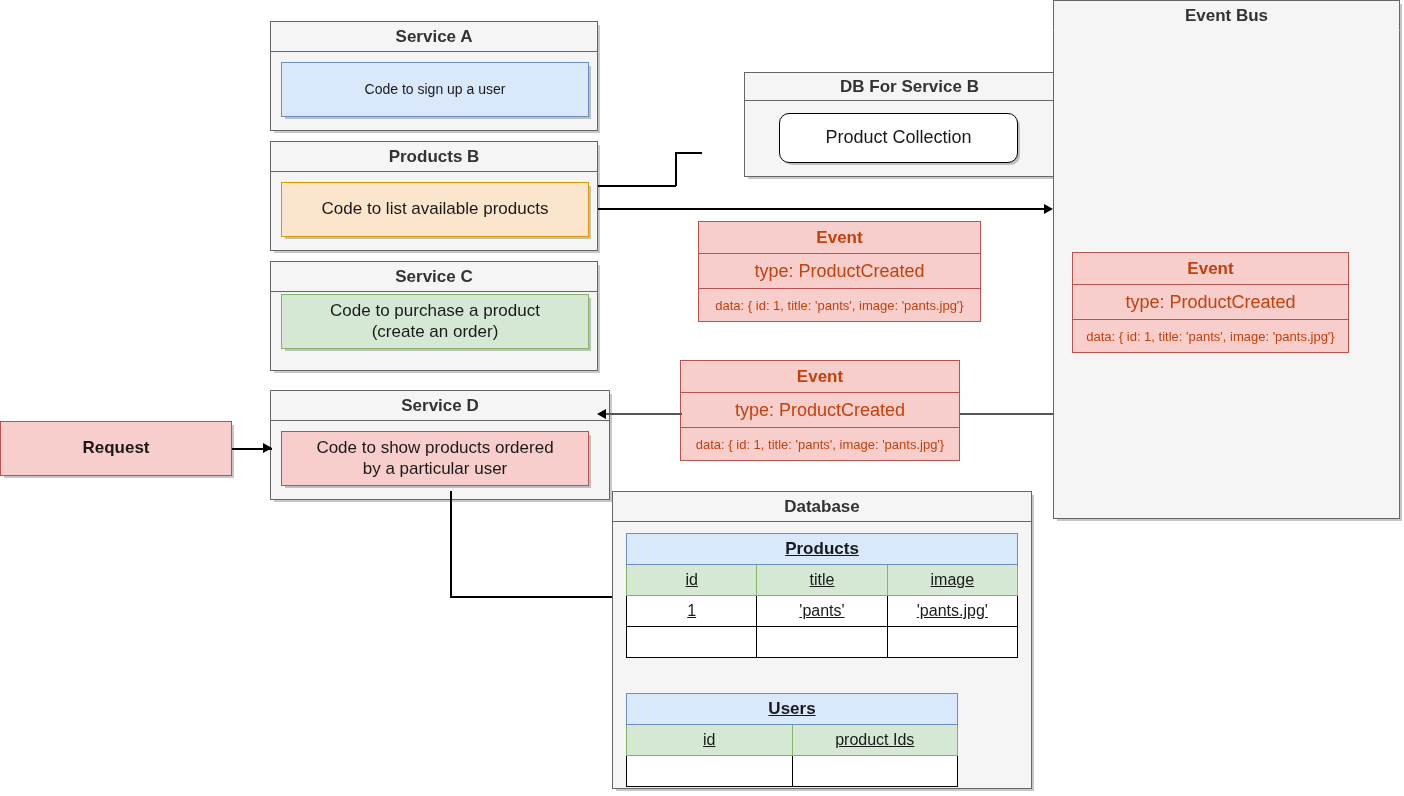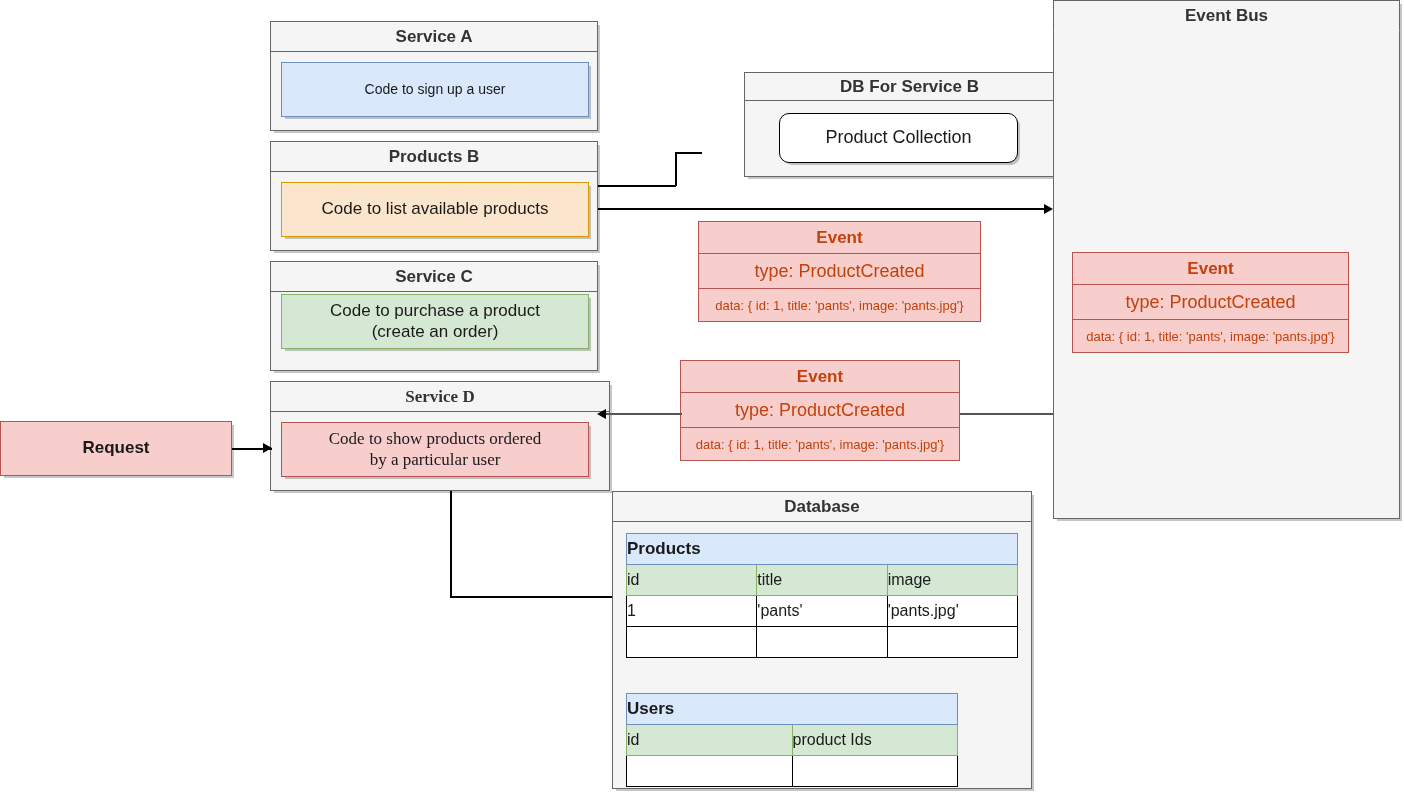--- a/index.html
+++ b/index.html
@@ -88,24 +88,25 @@
     box-sizing: border-box;
     border-collapse: collapse;
   }
   .dbtable table {
     border-collapse: collapse;
     width: 100%;
     table-layout: fixed;
   }
   .dbtable td {
     border: 1px solid #000000;
-    text-align: left;
+    text-align: center;
     color: #1a1a1a;
     padding: 0;
     height: 30px;
+    text-decoration: underline;
   }
   .tbl-name {
     background: #dae8fc;
     border: 1px solid #6c8ebf !important;
     font-weight: bold;
     font-size: 17px;
   }
   .tbl-col {
     background: #d5e8d4;
     border: 1px solid #82b366 !important;
@@ -165,21 +166,21 @@
   <div class="box" style="left:270px; top:261px; width:328px; height:110px;">
     <div class="box-header" style="height:30px; font-size:17px;">
       <span>Service C</span>
     </div>
     <div class="inner green" style="left:10px; top:32px; width:308px; height:55px; font-size:17px; flex-direction:column;">
       <span>Code to purchase a product</span>
       <span>(create an order)</span>
     </div>
   </div>
 
-  <div class="box" style="left:270px; top:381px; width:340px; height:110px;font-family:Liberation Serif, serif;">
+  <div class="box" style="left:270px; top:390px; width:340px; height:110px;">
     <div class="box-header" style="height:30px; font-size:17px;">
       <span>Service D</span>
     </div>
     <div class="inner redbx" style="left:10px; top:40px; width:308px; height:55px; font-size:17px; flex-direction:column;">
       <span>Code to show products ordered</span>
       <span>by a particular user</span>
     </div>
   </div>
 
   <div class="inner redbx" style="left:0px; top:421px; width:232px; height:55px; font-size:17px; font-weight:bold;">

